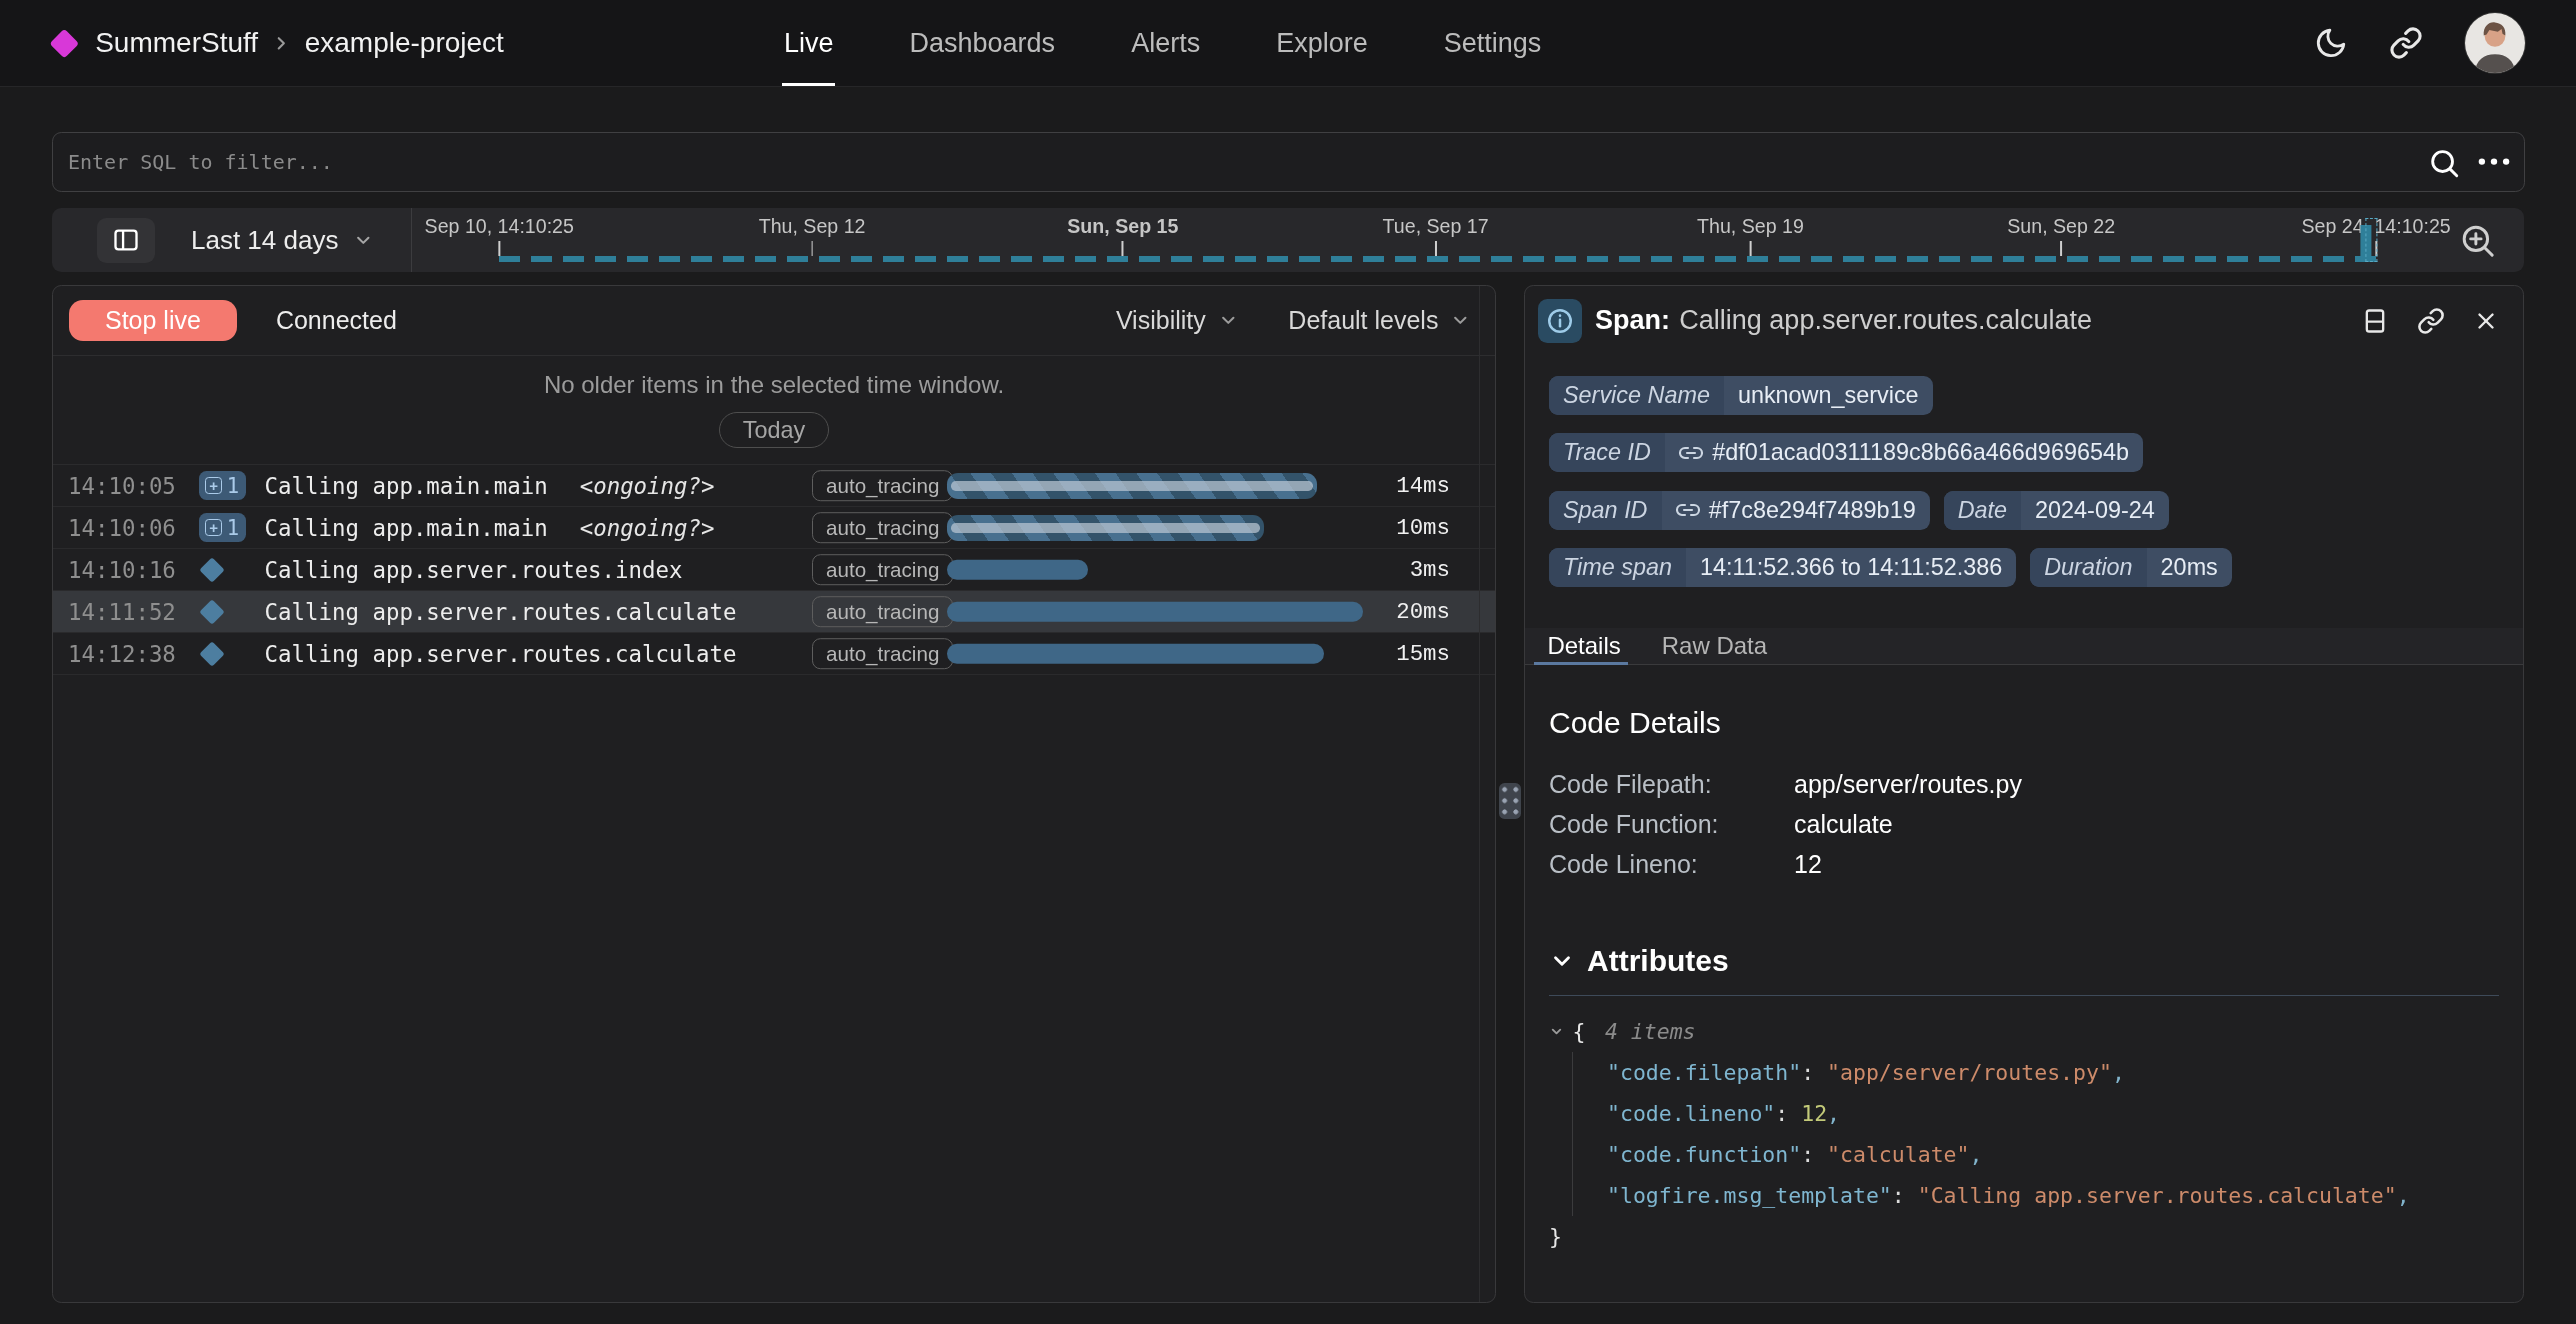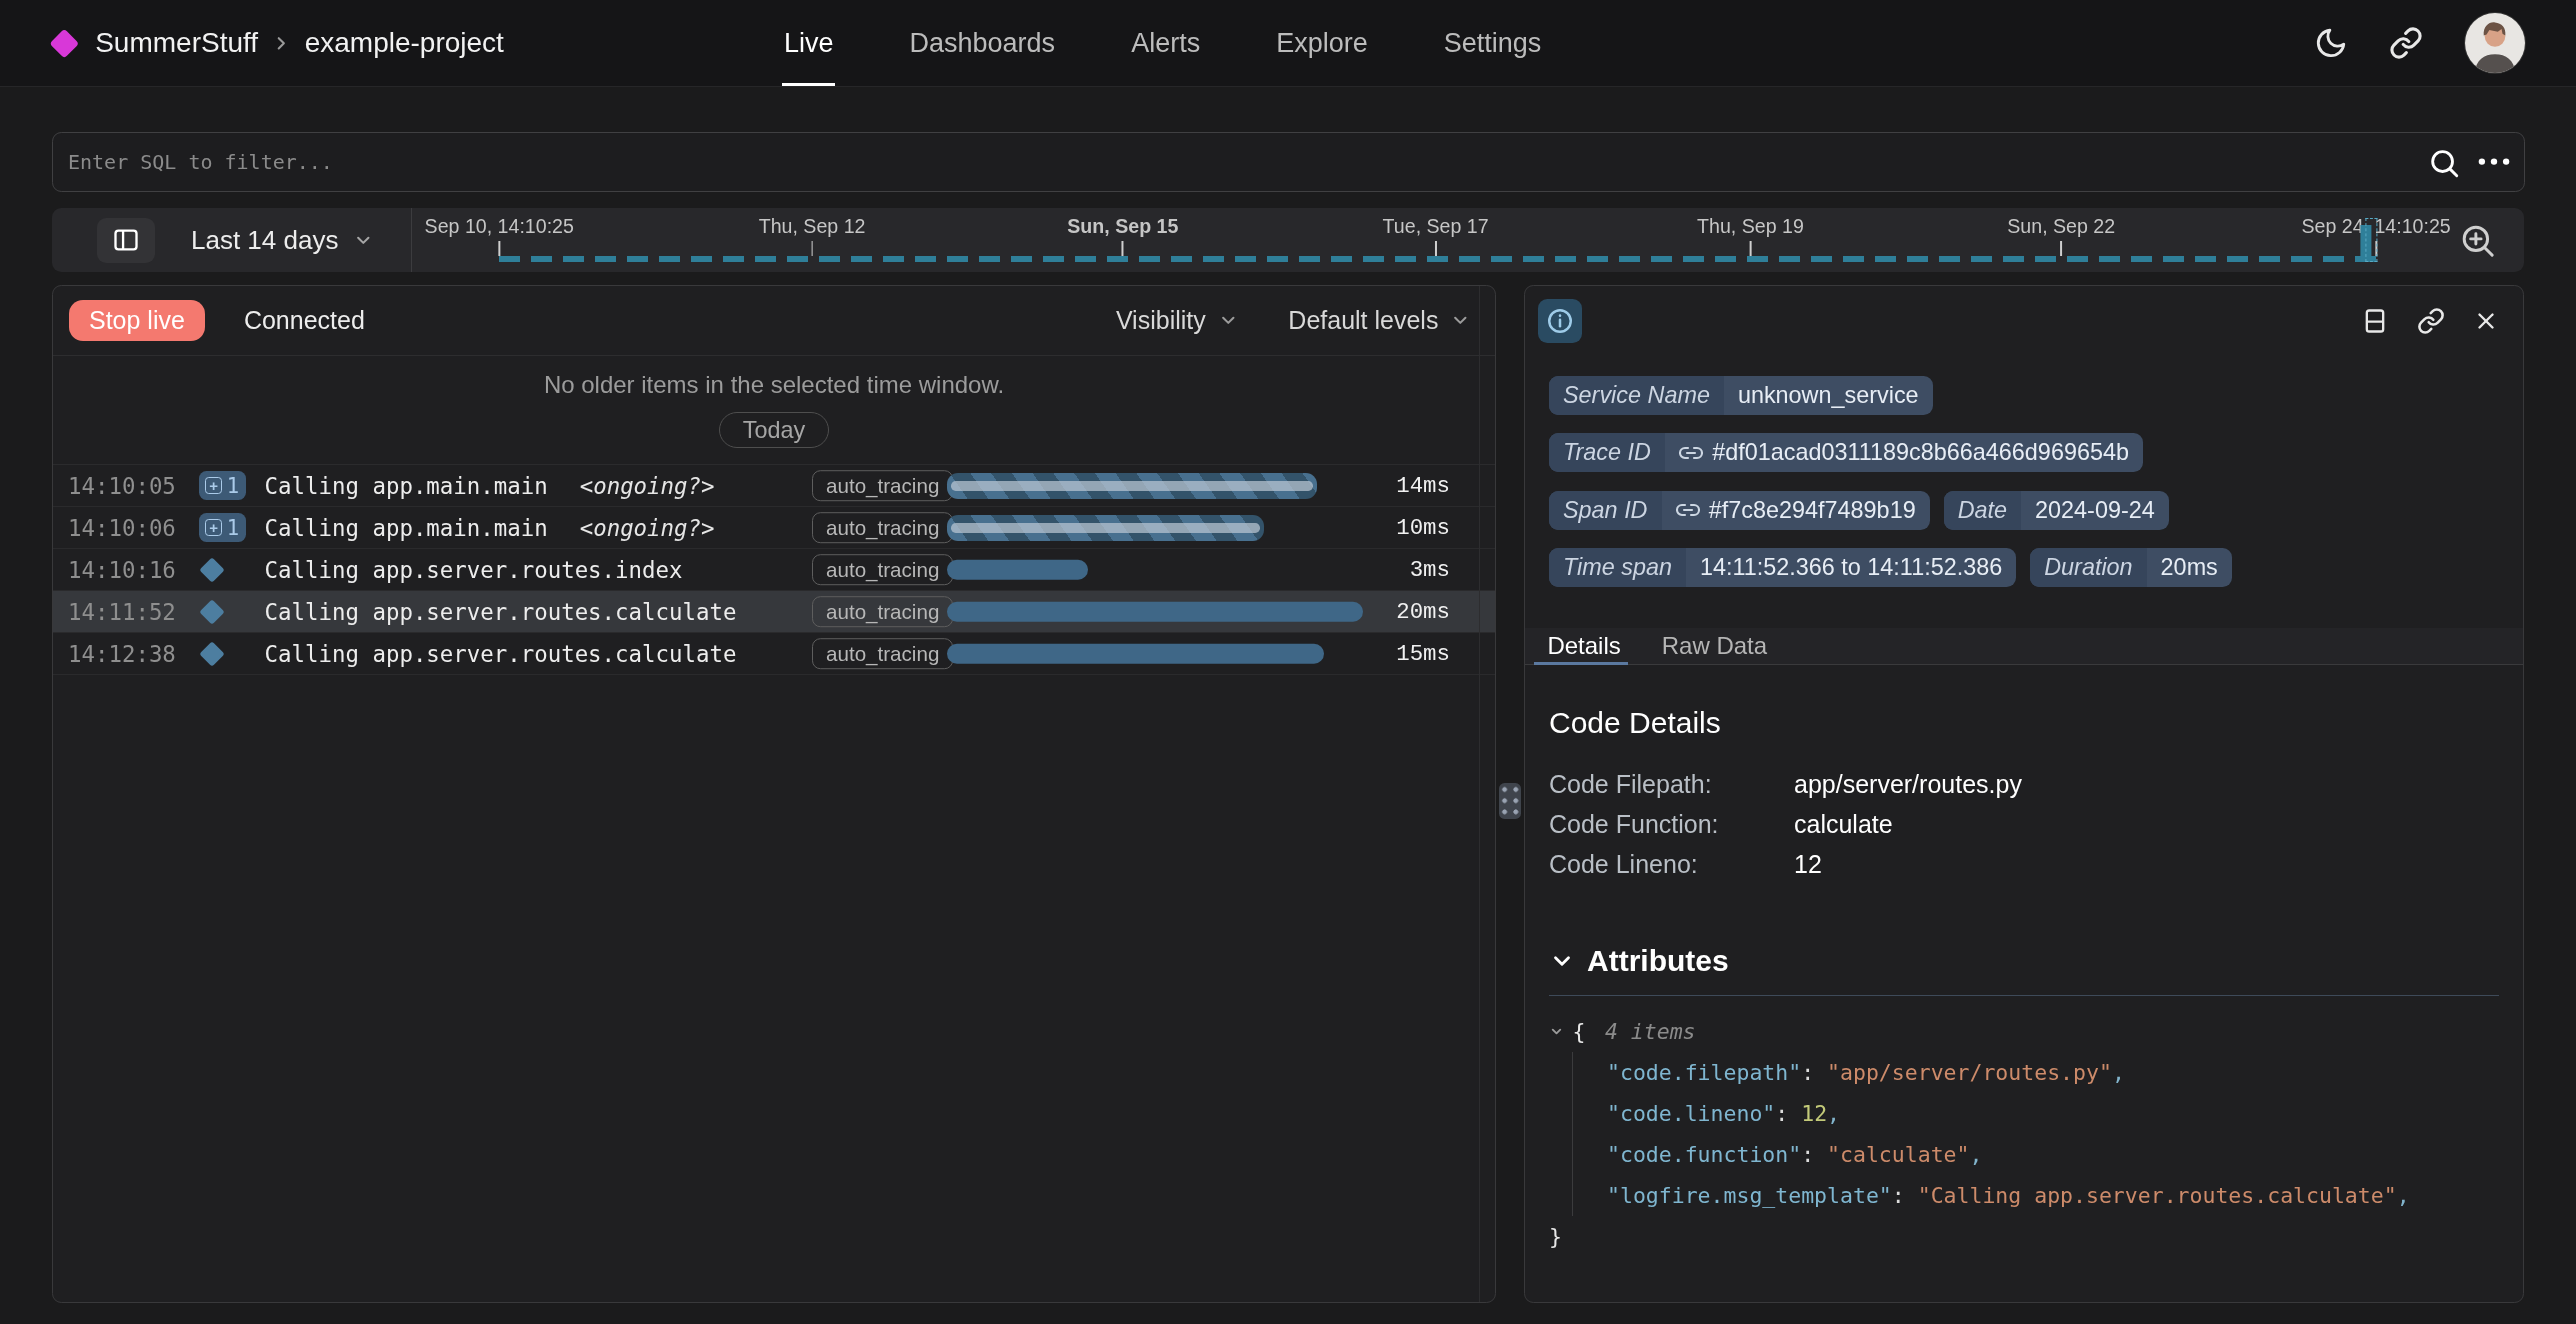--- a/index.html
+++ b/index.html
@@ -52,21 +52,21 @@
 
   
   .content{position:absolute;top:285px;left:52px;right:52px;bottom:20.6px;display:flex}
   .panel{background:#1f1f21;border:0.9px solid #39393b;border-radius:9.3px;box-sizing:border-box;position:relative}
   .live-panel{width:1444px;overflow:hidden}
   .detail-panel{flex:1;margin-left:28px;overflow:hidden}
 
   
   .live-header{height:69px;display:flex;align-items:center;padding:0 24px 0 16px;border-bottom:0.9px solid #2d2d2f}
   .stop-btn{background:var(--stop-red);color:#fff;border:none;border-radius:14px;height:41px;
-            padding:0 20px;font-size:25px;font-family:inherit;cursor:pointer}
+            padding:0 36px;font-size:25px;font-family:inherit;cursor:pointer}
   .conn-status{margin-left:39px;font-size:25px;color:#ededed}
   .hdr-dds{margin-left:auto;display:flex;gap:50px}
   .dd{display:flex;align-items:center;gap:12px;font-size:25px;color:#d9d9d9;cursor:pointer}
   .dd .chev{color:#9b9b9b}
 
   
   .live-empty{padding-top:15px;text-align:center;border-bottom:0.9px solid #2b2b2d}
   .empty-text{font-size:24px;color:#9c9c9c}
   .today-btn{margin:13px 0 16px;background:transparent;border:0.9px solid #4e4e4e;border-radius:934px;
              color:#a6a6a6;font-size:23.4px;font-family:inherit;padding:3.7px 22.4px;cursor:pointer}
@@ -420,20 +420,23 @@
 
   <section class="panel detail-panel">
     <div class="dp-header">
       <span class="info-chip">
         <svg width="30" height="30" viewBox="0 0 24 24" fill="none" stroke="currentColor" stroke-width="2" stroke-linecap="round">
             <circle cx="12" cy="12" r="8.6"></circle>
             <line x1="12" y1="11" x2="12" y2="16.2"></line>
             <line x1="12" y1="7.6" x2="12" y2="7.7"></line>
           </svg>
       </span>
+      <div class="dp-title">
+        <b>Span:</b><span>Calling app.server.routes.calculate</span>
+      </div>
       <div class="dp-actions">
         <button class="icon-btn">
           <span>
             <svg width="28" height="28" viewBox="0 0 24 24" fill="none" stroke="currentColor" stroke-width="2" stroke-linejoin="round">
                 <rect x="5" y="3" width="14" height="18" rx="2"></rect>
                 <line x1="5" y1="12.5" x2="19" y2="12.5"></line>
               </svg>
           </span>
         </button>
         <button class="icon-btn">

